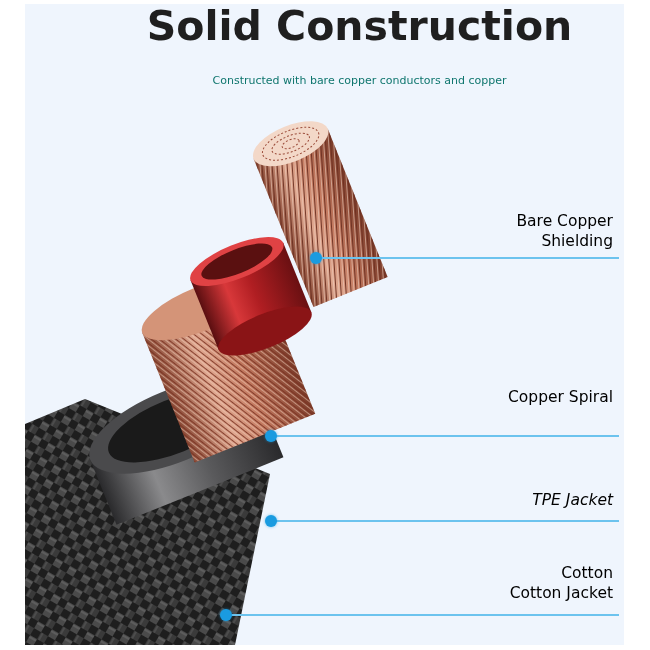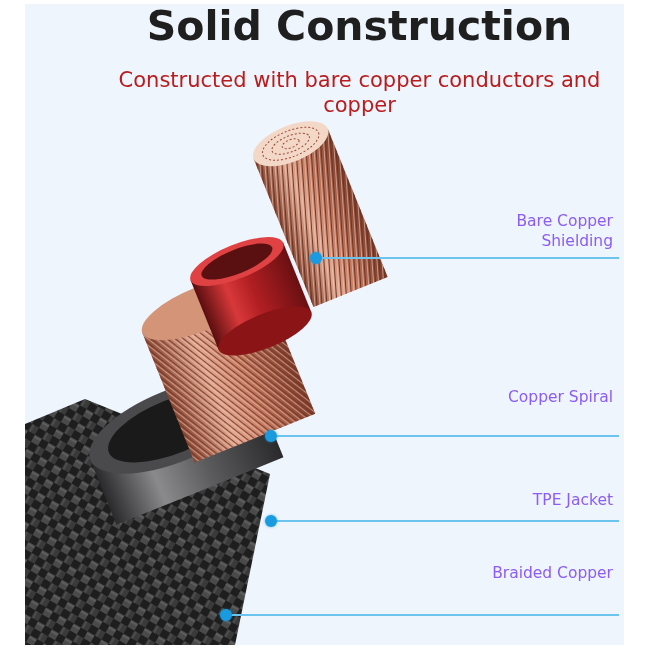--- a/index.html
+++ b/index.html
@@ -1,20 +1,20 @@
 <!DOCTYPE html>
 <html><head>
 <meta charset="utf-8">
 <style>
   html, body { margin:0; padding:0; background:#ffffff; }
   body { width:650px; height:650px; position:relative; overflow:hidden; font-family:"Liberation Sans", sans-serif; }
   .panel { position:absolute; left:25px; top:4px; width:599px; height:641px; background:#eff5fd; overflow:hidden; }
   .title { position:absolute; left:0; right:0; top:-2px; text-align:center; font-family:"DejaVu Sans", sans-serif; font-weight:bold; font-size:41px; color:#1f1f1f; letter-spacing:0px; margin-left:70px; }
-  .subtitle { position:absolute; left:70px; right:0; top:64px; text-align:center; font-family:"DejaVu Sans", sans-serif; font-size:21px; line-height:25px; color:#b91c1c; }
-  .label { position:absolute; right:11px; text-align:right; font-family:"DejaVu Sans", sans-serif; font-size:15.5px; line-height:20px; color:#8b5cf6; }
+  .subtitle { position:absolute; left:70px; right:0; top:64px; text-align:center; font-family:"DejaVu Sans", sans-serif; font-size:11px; line-height:25px; color:#0f766e; }
+  .label { position:absolute; right:11px; text-align:right; font-family:"DejaVu Sans", sans-serif; font-size:15.5px; line-height:20px; color:#000000; }
   .leader { position:absolute; height:1.5px; background:#6cc3ee; }
   .dot { position:absolute; width:12px; height:12px; border-radius:50%; background:#1a9be0; box-shadow:0 0 3px rgba(26,155,224,0.6); }
   svg.cable { position:absolute; left:0; top:0; }
 </style>
 </head>
 <body>
 
 <div class="panel">
 
   <svg class="cable" width="599" height="641" viewBox="0 0 599 641">
@@ -99,25 +99,26 @@
   </div>
   <div class="leader" style="left:291px; width:303px; top:253px;"></div>
   <div class="dot" style="left:285px; top:248px;"></div>
 
   <div class="label" style="top:383px;margin-left:31px;">
     <div>Copper Spiral</div>
   </div>
   <div class="leader" style="left:246px; width:348px; top:431px;"></div>
   <div class="dot" style="left:240px; top:426px;"></div>
 
-  <div class="label" style="top:486px;">
+  <div class="label" style="top:486px;font-style:italic;">
     <div>TPE Jacket</div>
   </div>
   <div class="leader" style="left:246px; width:348px; top:516px;"></div>
   <div class="dot" style="left:240px; top:511px;"></div>
 
   <div class="label" style="top:559px;">
-    <div>Braided Copper</div>
+    <div>Cotton</div>
+    <div>Cotton Jacket</div>
   </div>
   <div class="leader" style="left:201px; width:393px; top:610px;"></div>
   <div class="dot" style="left:195px; top:605px;"></div>
 
 </div>
 
 </body></html>

